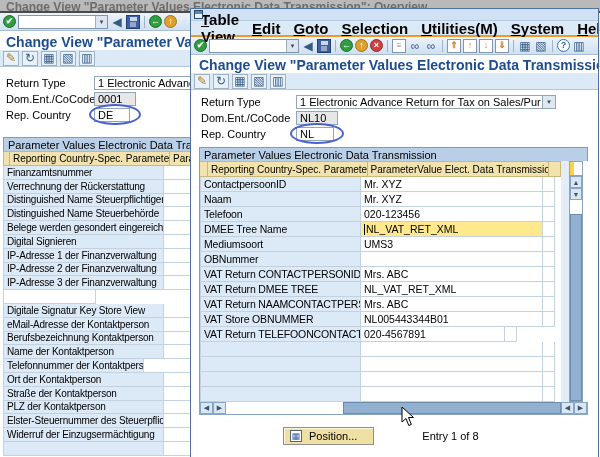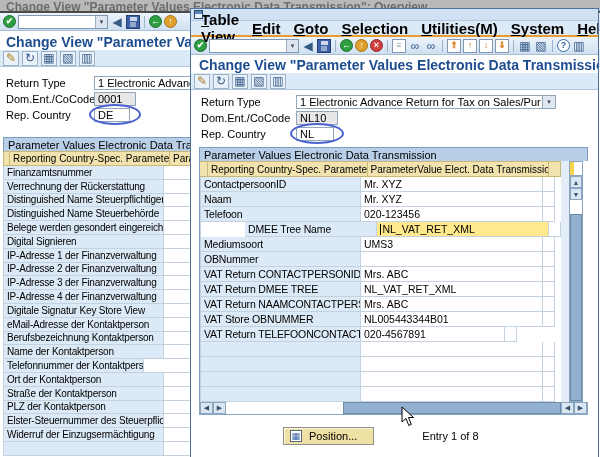--- a/index.html
+++ b/index.html
@@ -204,21 +204,20 @@
             <div class="pcell" style="width: 160px;">IP-Adresse 2 der Finanzverwaltung</div>
             <div class="vcell" style="width: 92px;"></div>
           </div>
           <div class="trow">
             <div class="selcell"></div>
             <div class="pcell" style="width: 160px;">IP-Adresse 3 der Finanzverwaltung</div>
             <div class="vcell" style="width: 92px;"></div>
           </div>
           <div class="trow">
             <div class="selcell"></div>
-            <div class="pcell" style="width: 160px;">IP-Adresse 4 der Finanzverwaltung</div>
             <div class="vcell" style="width: 92px;"></div>
           </div>
           <div class="trow">
             <div class="selcell"></div>
             <div class="pcell" style="width: 160px;">Digitale Signatur Key Store View</div>
             <div class="vcell" style="width: 92px;"></div>
           </div>
           <div class="trow">
             <div class="selcell"></div>
             <div class="pcell" style="width: 160px;">eMail-Adresse der Kontaktperson</div>
@@ -365,21 +364,21 @@
                 <div class="vcell" style="width: 12px;"></div>
               </div>
               <div class="trow">
                 <div class="selcell"></div>
                 <div class="pcell" style="width: 160px;">Telefoon</div>
                 <div class="vcell" style="width: 182px;">020-123456</div>
                 <div class="vcell" style="width: 12px;"></div>
               </div>
               <div class="trow">
                 <div class="selcell"></div>
-                <div class="pcell" style="width: 140px; margin-left: 44px;">DMEE Tree Name</div>
+                <div class="pcell" style="width: 160px;">DMEE Tree Name</div>
                 <div class="vcell vsel" style="width: 182px;"><span class="caret"></span>NL_VAT_RET_XML</div>
                 <div class="vcell" style="width: 12px;"></div>
               </div>
               <div class="trow">
                 <div class="selcell"></div>
                 <div class="pcell" style="width: 160px;">Mediumsoort</div>
                 <div class="vcell" style="width: 182px;">UMS3</div>
                 <div class="vcell" style="width: 12px;"></div>
               </div>
               <div class="trow">

